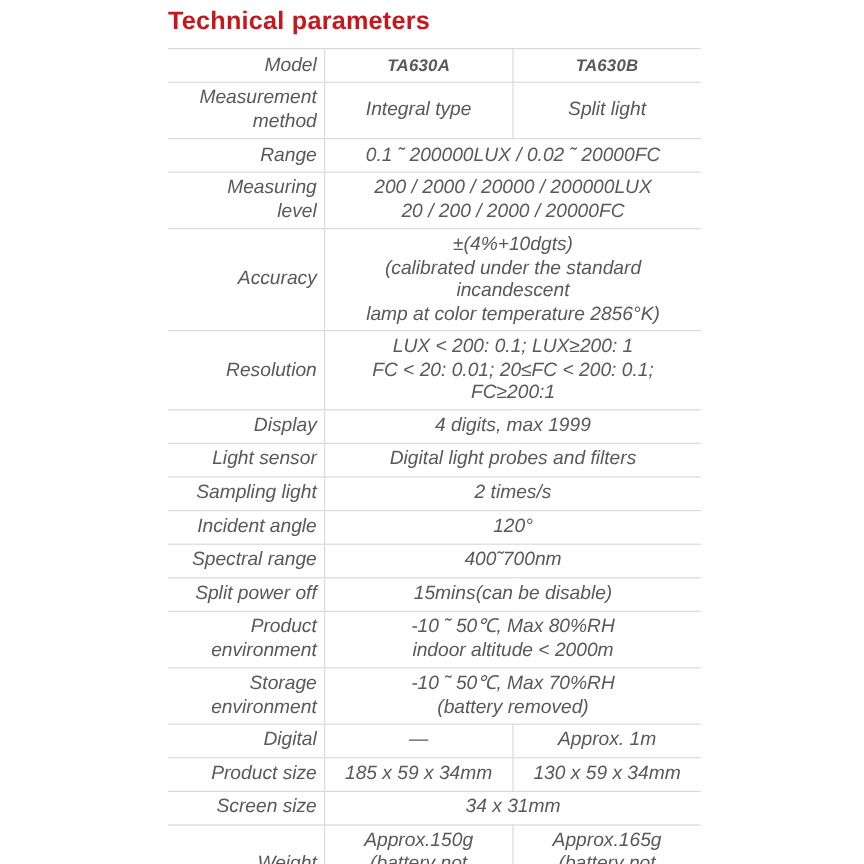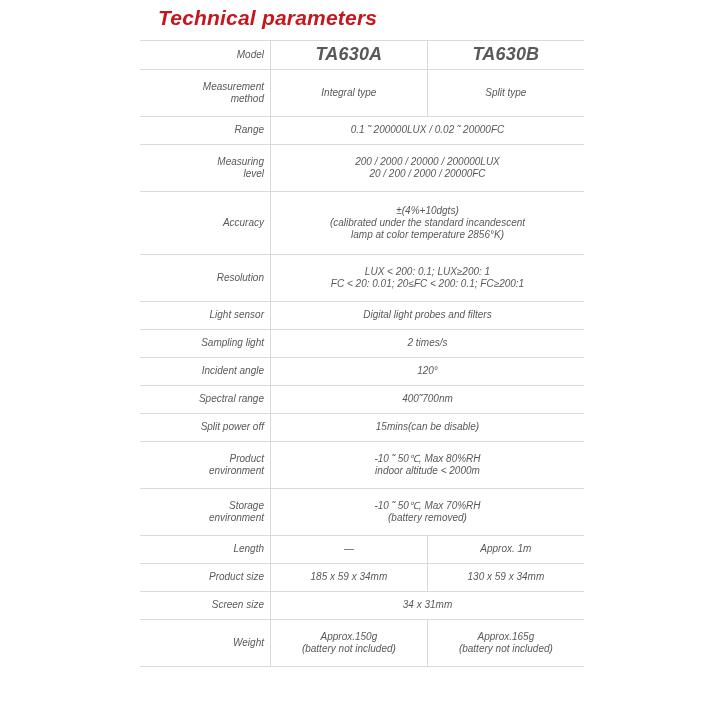--- a/index.html
+++ b/index.html
@@ -15,26 +15,25 @@
     position: relative;
     width: 720px;
     height: 720px;
     background: #ffffff;
     overflow: hidden;
   }
 
   
   .title {
     position: absolute;
-    left: 158px;
+    left: 140px;
     top: 6px;
     font-family: "Liberation Sans", sans-serif;
     font-size: 21px;
     font-weight: bold;
-    font-style: italic;
     color: #C8161D;
     letter-spacing: 0.2px;
     white-space: nowrap;
   }
 
   
   .spec-table {
     position: absolute;
     left: 140px;
     top: 40px;
@@ -45,21 +44,21 @@
     font-style: italic;
     color: #58595B;
   }
 
   .spec-table td {
     border-top: 1px solid #d9dadb;
     border-bottom: 1px solid #d9dadb;
     padding: 3px 6px;
     vertical-align: middle;
     line-height: 1.22;
-    font-size: 10px;
+    font-size: 16px;
   }
 
   
   .lbl {
     width: 118px;
     text-align: right;
     padding-right: 9px;
     border-right: 1px solid #d9dadb;
     white-space: pre-line;
   }
@@ -77,21 +76,21 @@
   .val.split {
     border-right: 1px solid #d9dadb;
   }
 
   .val.lastcol {
     border-right: none;
   }
 
   .val.bold {
     font-weight: bold;
-    font-size: 18px;
+    font-size: 14px;
     letter-spacing: 0.2px;
   }
 
   .row-h1 td { height: 21px; }
   .row-h2 td { height: 40px; }
   .row-h3 td { height: 56px; }
 </style>
 </head>
 <body>
 
@@ -103,21 +102,21 @@
     <tbody>
         <tr class="row-h1">
           <td class="lbl">Model</td>
           <td class="val split bold">TA630A</td>
           <td class="val lastcol bold">TA630B</td>
         </tr>
         <tr class="row-h2">
           <td class="lbl">Measurement
 method</td>
           <td class="val split">Integral type</td>
-          <td class="val lastcol">Split type</td>
+          <td class="val lastcol">Split light</td>
         </tr>
         <tr class="row-h1">
           <td class="lbl">Range</td>
           <td class="val lastcol" colspan="2">0.1 ˜ 200000LUX  /  0.02 ˜ 20000FC</td>
         </tr>
         <tr class="row-h2">
           <td class="lbl">Measuring
 level</td>
           <td class="val lastcol" colspan="2">200 / 2000 / 20000 / 200000LUX
 20 / 200 / 2000 / 20000FC</td>
@@ -125,20 +124,24 @@
         <tr class="row-h3">
           <td class="lbl">Accuracy</td>
           <td class="val lastcol" colspan="2">±(4%+10dgts)
 (calibrated under the standard incandescent
 lamp at color temperature 2856°K)</td>
         </tr>
         <tr class="row-h2">
           <td class="lbl">Resolution</td>
           <td class="val lastcol" colspan="2">LUX &lt; 200: 0.1; LUX≥200: 1
 FC &lt; 20: 0.01; 20≤FC &lt; 200: 0.1; FC≥200:1</td>
+        </tr>
+        <tr class="row-h1">
+          <td class="lbl">Display</td>
+          <td class="val lastcol" colspan="2">4 digits, max 1999</td>
         </tr>
         <tr class="row-h1">
           <td class="lbl">Light sensor</td>
           <td class="val lastcol" colspan="2">Digital light probes and filters</td>
         </tr>
         <tr class="row-h1">
           <td class="lbl">Sampling light</td>
           <td class="val lastcol" colspan="2">2 times/s</td>
         </tr>
         <tr class="row-h1">
@@ -159,21 +162,21 @@
           <td class="val lastcol" colspan="2">-10 ˜ 50℃, Max 80%RH
 indoor altitude &lt; 2000m</td>
         </tr>
         <tr class="row-h2">
           <td class="lbl">Storage
 environment</td>
           <td class="val lastcol" colspan="2">-10 ˜ 50℃, Max 70%RH
 (battery removed)</td>
         </tr>
         <tr class="row-h1">
-          <td class="lbl">Length</td>
+          <td class="lbl">Digital</td>
           <td class="val split">—</td>
           <td class="val lastcol">Approx. 1m</td>
         </tr>
         <tr class="row-h1">
           <td class="lbl">Product size</td>
           <td class="val split">185 x 59 x 34mm</td>
           <td class="val lastcol">130 x 59 x 34mm</td>
         </tr>
         <tr class="row-h1">
           <td class="lbl">Screen size</td>

